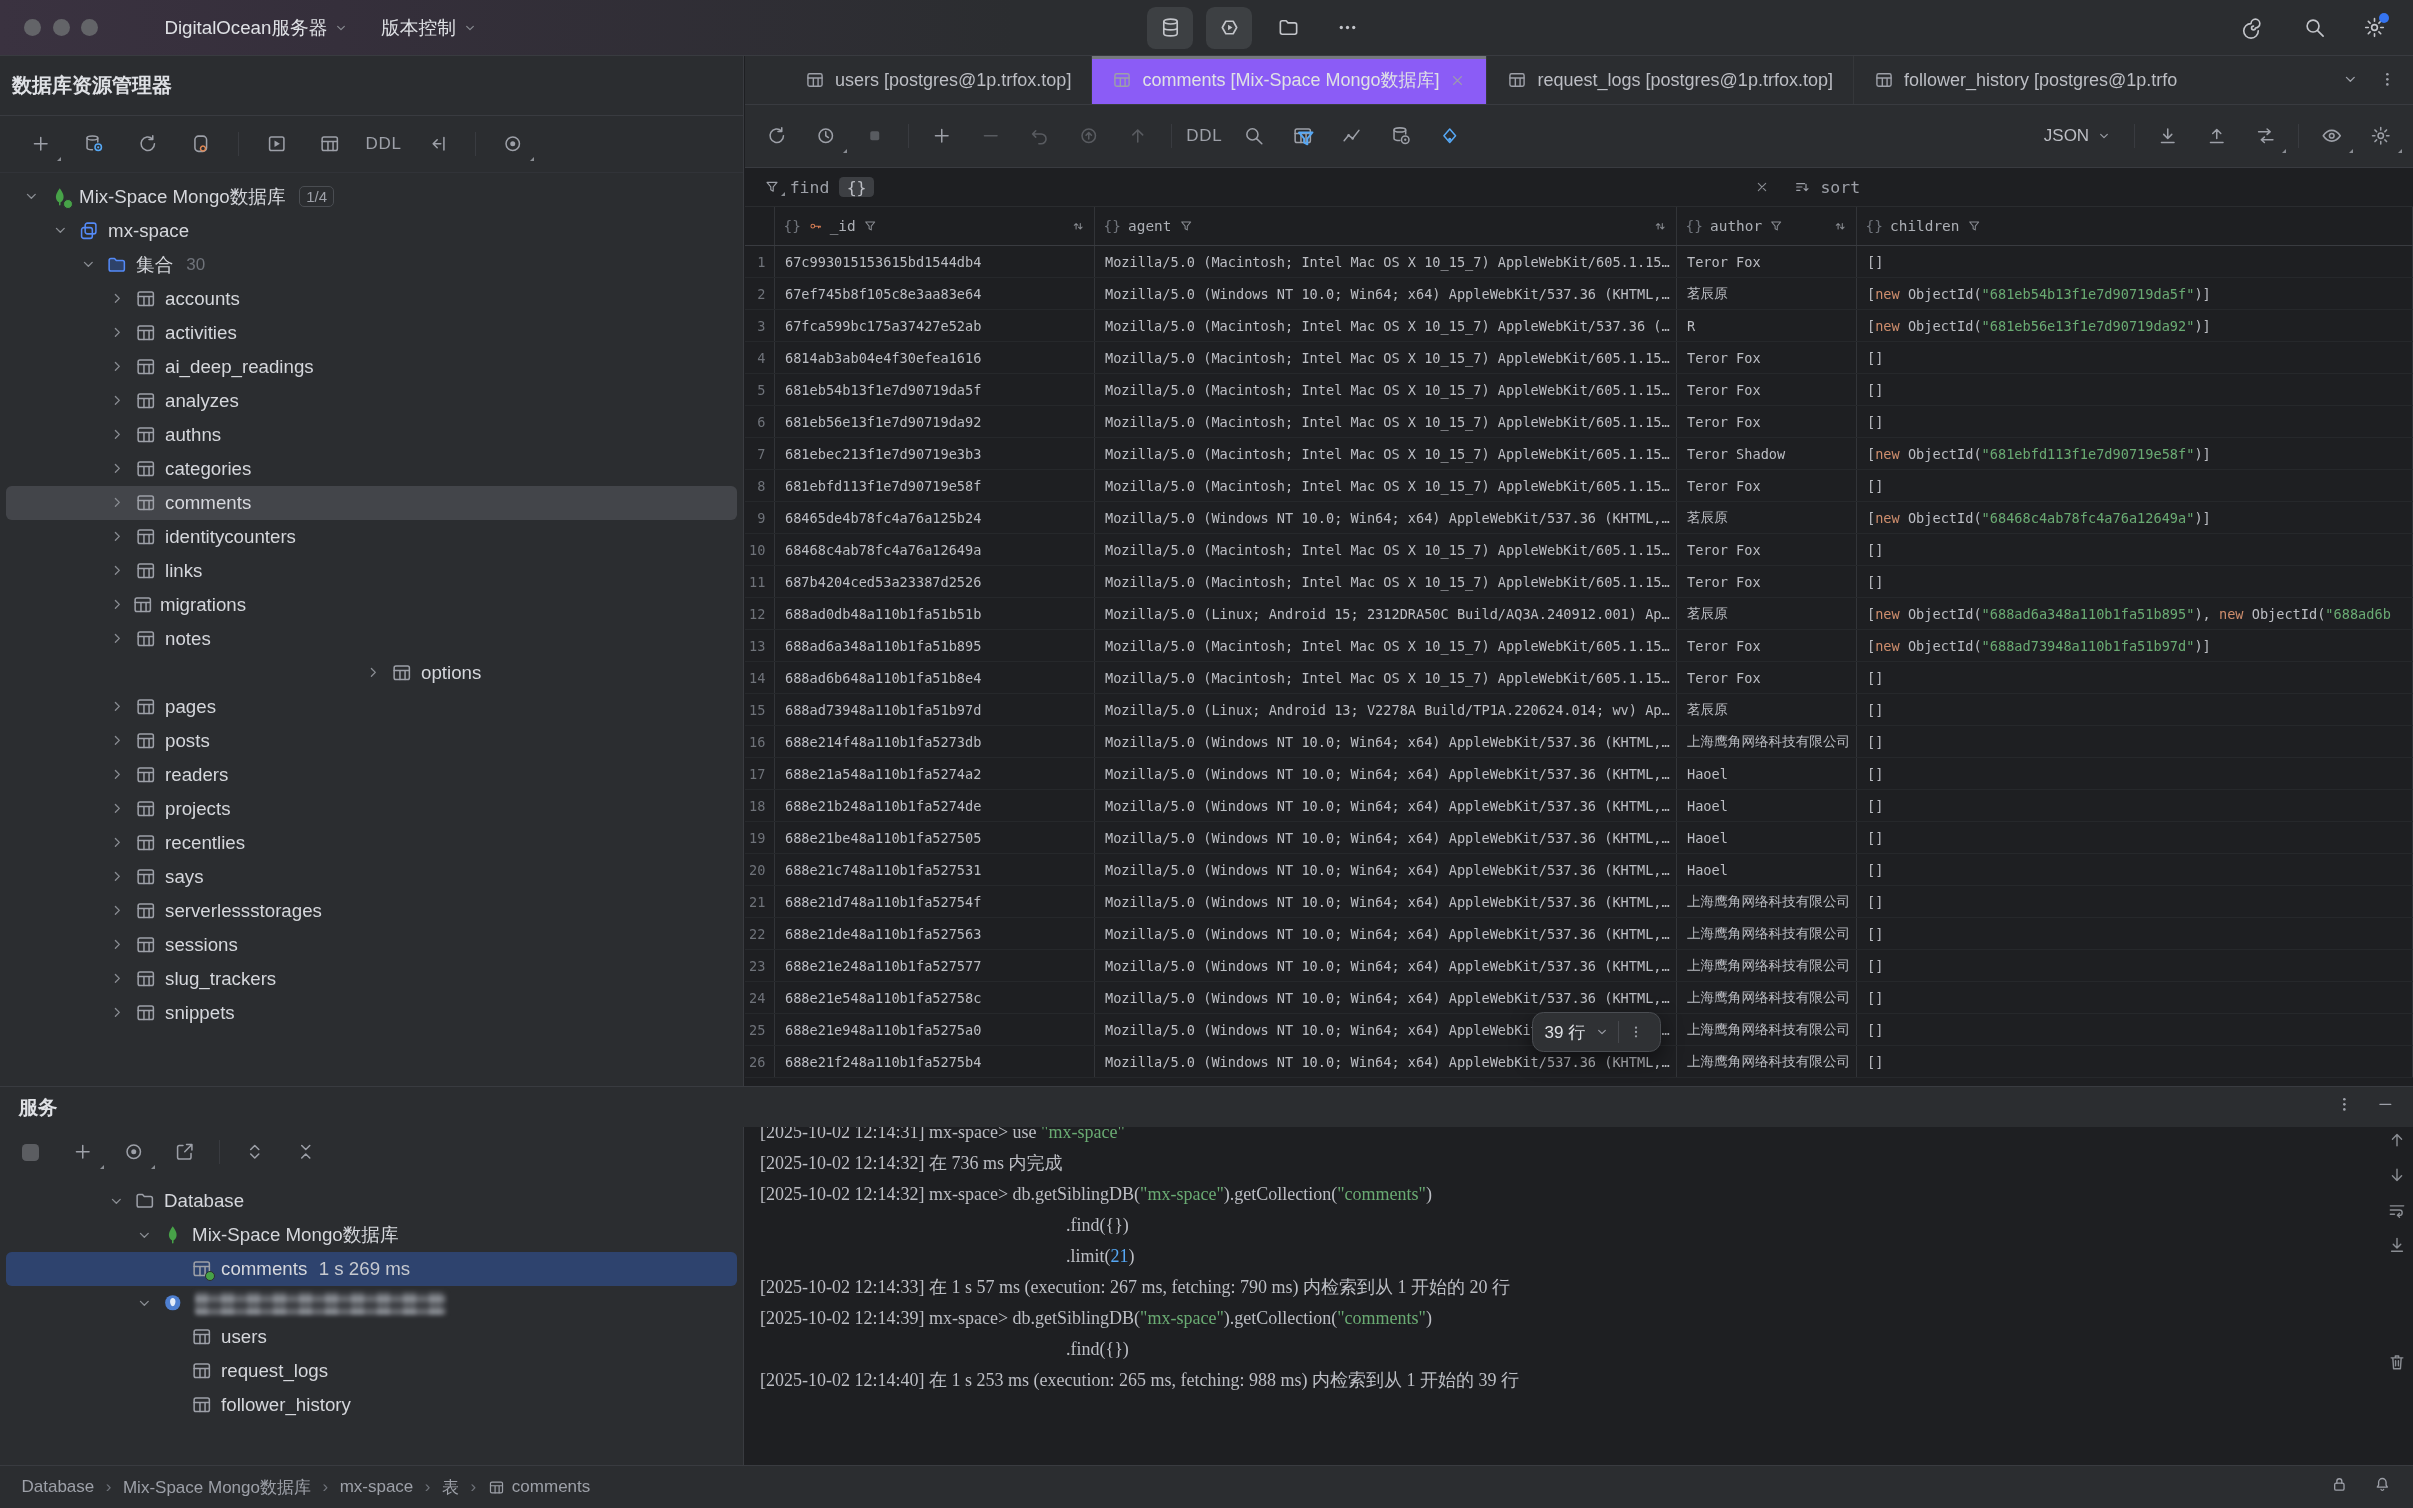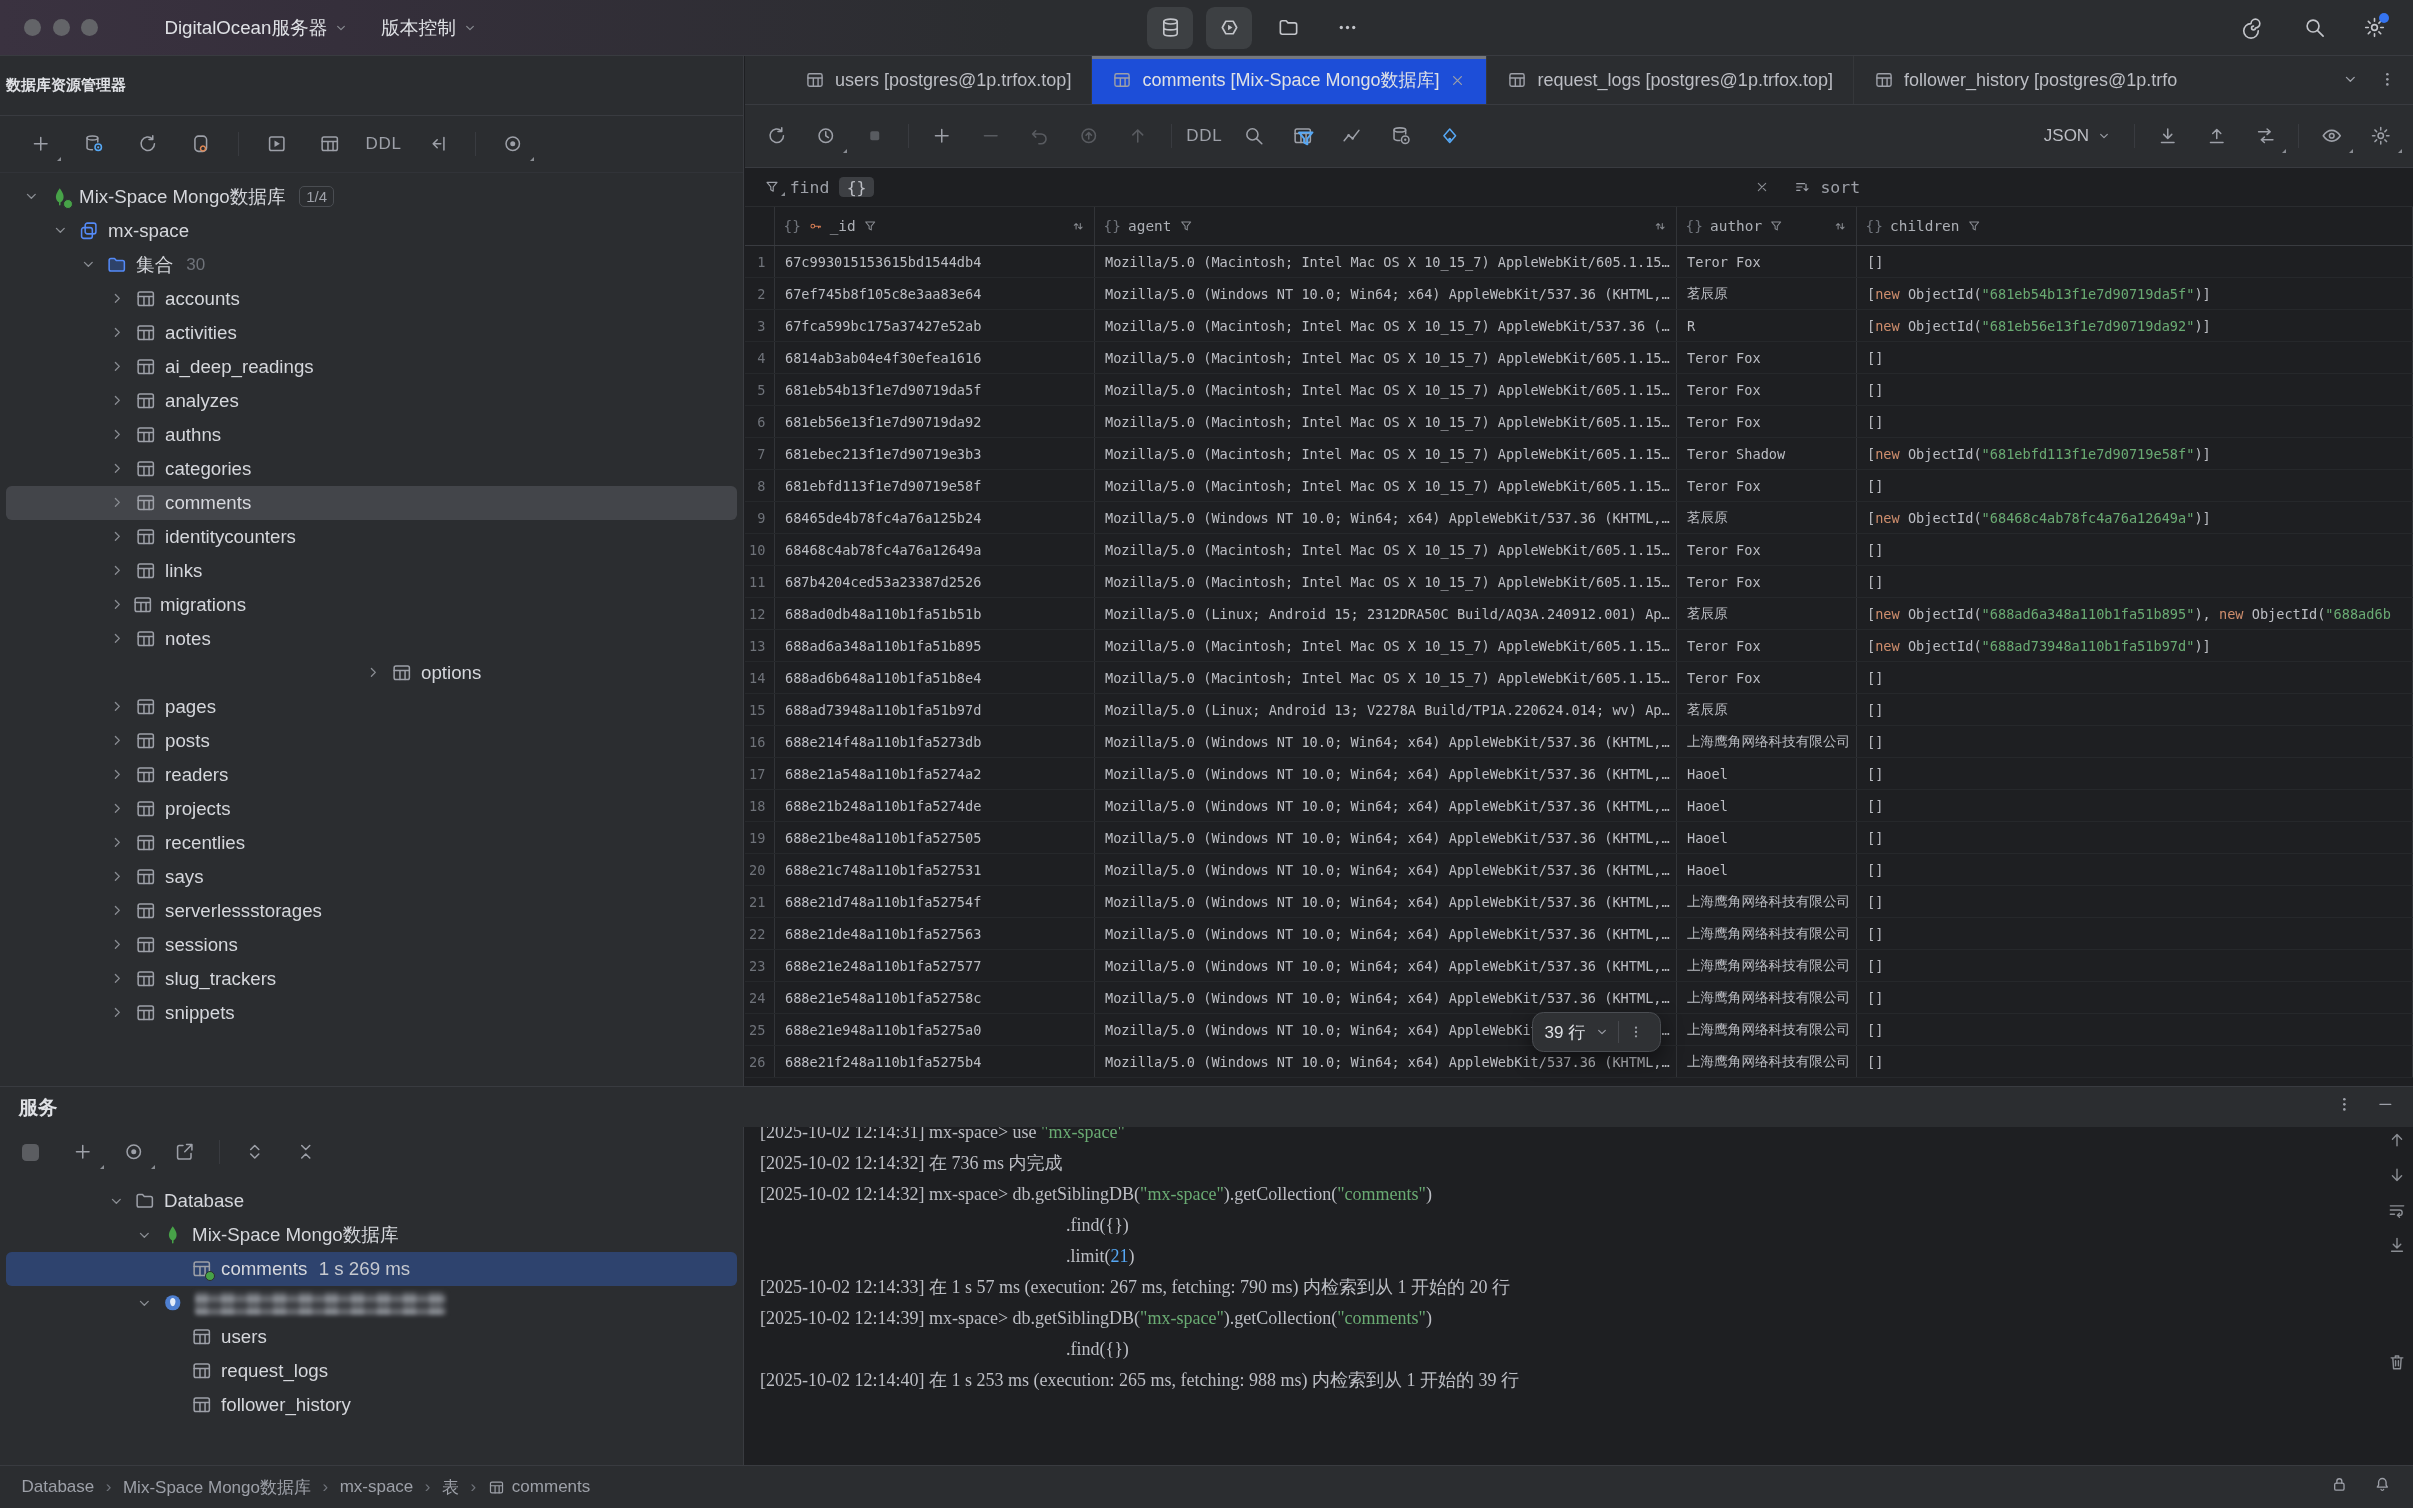--- a/index.html
+++ b/index.html
@@ -38,42 +38,42 @@
   .right-tools{position:absolute;right:18.7px;display:flex;align-items:center;gap:21.5px}
   .right-tools .tool-btn{width:39px}
   .right-tools .ic{width:23px;height:23px}
 
   
   .main{position:absolute;top:56px;left:0;right:0;height:1030px}
   .explorer{position:absolute;left:0;top:0;width:744px;height:100%;background:var(--panel);border-right:0.7px solid var(--border);display:flex;flex-direction:column}
   .editor{position:absolute;left:745px;top:0;right:0;height:100%;display:flex;flex-direction:column;background:var(--bg)}
 
   
-  .panel-title{height:60px;display:flex;align-items:center;padding-left:6px;font-size:15px;font-weight:600;color:var(--t-bright);border-bottom:0.7px solid var(--border)}
+  .panel-title{height:60px;display:flex;align-items:center;padding-left:12px;font-size:20px;font-weight:600;color:var(--t-bright);border-bottom:0.7px solid var(--border)}
   .ex-toolbar{height:57px;display:flex;align-items:center;gap:21.5px;padding-left:24.4px;border-bottom:0.7px solid #313338}
   .tb-btn{display:flex;align-items:center;justify-content:center;width:32px;height:32px;border-radius:5.7px;position:relative}
   .tb-btn .ic{width:21.5px;height:21.5px}
   .tb-btn.active{background:var(--sel-gray)}
   .tb-text{font-size:17px;color:var(--t-dim);letter-spacing:0.7px}
   .vsep{width:0.7px;height:24.4px;background:var(--border)}
   .ex-tree{flex:1;padding-top:6.5px;overflow:hidden;font-size:18.7px;color:#d5d7dc}
   .trow{height:34px;display:flex;align-items:center;gap:8.6px;margin:0 5.7px;border-radius:5.7px;white-space:nowrap}
   .trow.selected-gray{background:var(--sel-gray)}
   .trow.selected-blue{background:var(--sel-blue)}
   .trow .chev{width:18.7px;height:18.7px;color:#8a8d93;flex:none}
   .trow .chev.empty{visibility:hidden}
   .trow .ticon{width:21.5px;height:21.5px}
   .tbadge{font-size:15px;color:var(--t-dim);border:0.7px solid #4a4d52;border-radius:5px;padding:0.7px 6.5px;margin-left:4.3px}
   .tcount{font-size:17px;color:var(--t-faint);margin-left:4.3px}
 
   
   .tabbar{height:49px;background:var(--panel);border-bottom:0.7px solid var(--border);display:flex;align-items:stretch;padding-left:40px}
   .tab{display:flex;align-items:center;gap:10px;padding:0 20px;font-size:18px;color:var(--t);border-right:0.7px solid #35373a;position:relative;white-space:nowrap}
   .tab .ic{width:20px;height:20px}
-  .tab.active{background:#1d4ed8;color:var(--t-bright)}
+  .tab.active{background:#8b5cf6;color:var(--t-bright)}
   .tab.active::before{content:"";position:absolute;left:0;top:0;right:0;height:2.9px;background:#75787e}
   .tab .closex{width:17px;height:17px;color:var(--t-dim)}
   .tab.truncated{max-width:343px;overflow:hidden;border-right:none}
   .tabbar-tail{margin-left:auto;display:flex;align-items:center;gap:18.7px;padding-right:16px}
   .tabbar-tail .ic{width:18.7px;height:18.7px}
 
   
   .rtoolbar{height:63px;background:var(--panel);border-bottom:0.7px solid var(--border);display:flex;align-items:center;padding:0 16px}
   .rt-left{display:flex;align-items:center;gap:17px}
   .rt-right{margin-left:auto;display:flex;align-items:center;gap:17px}

